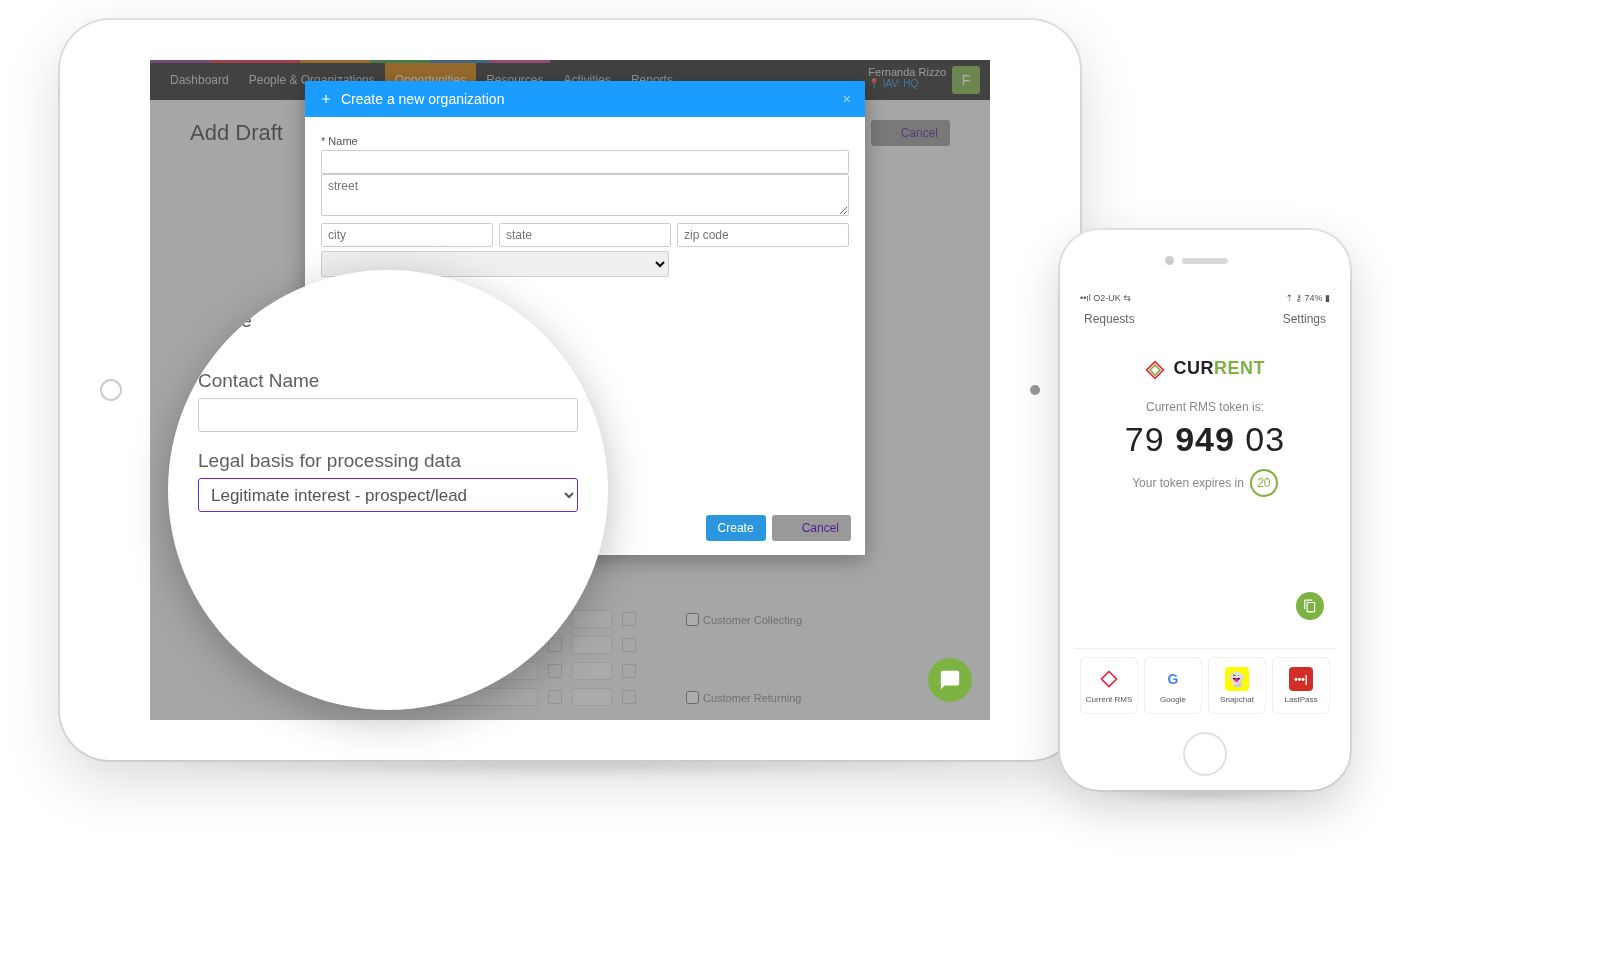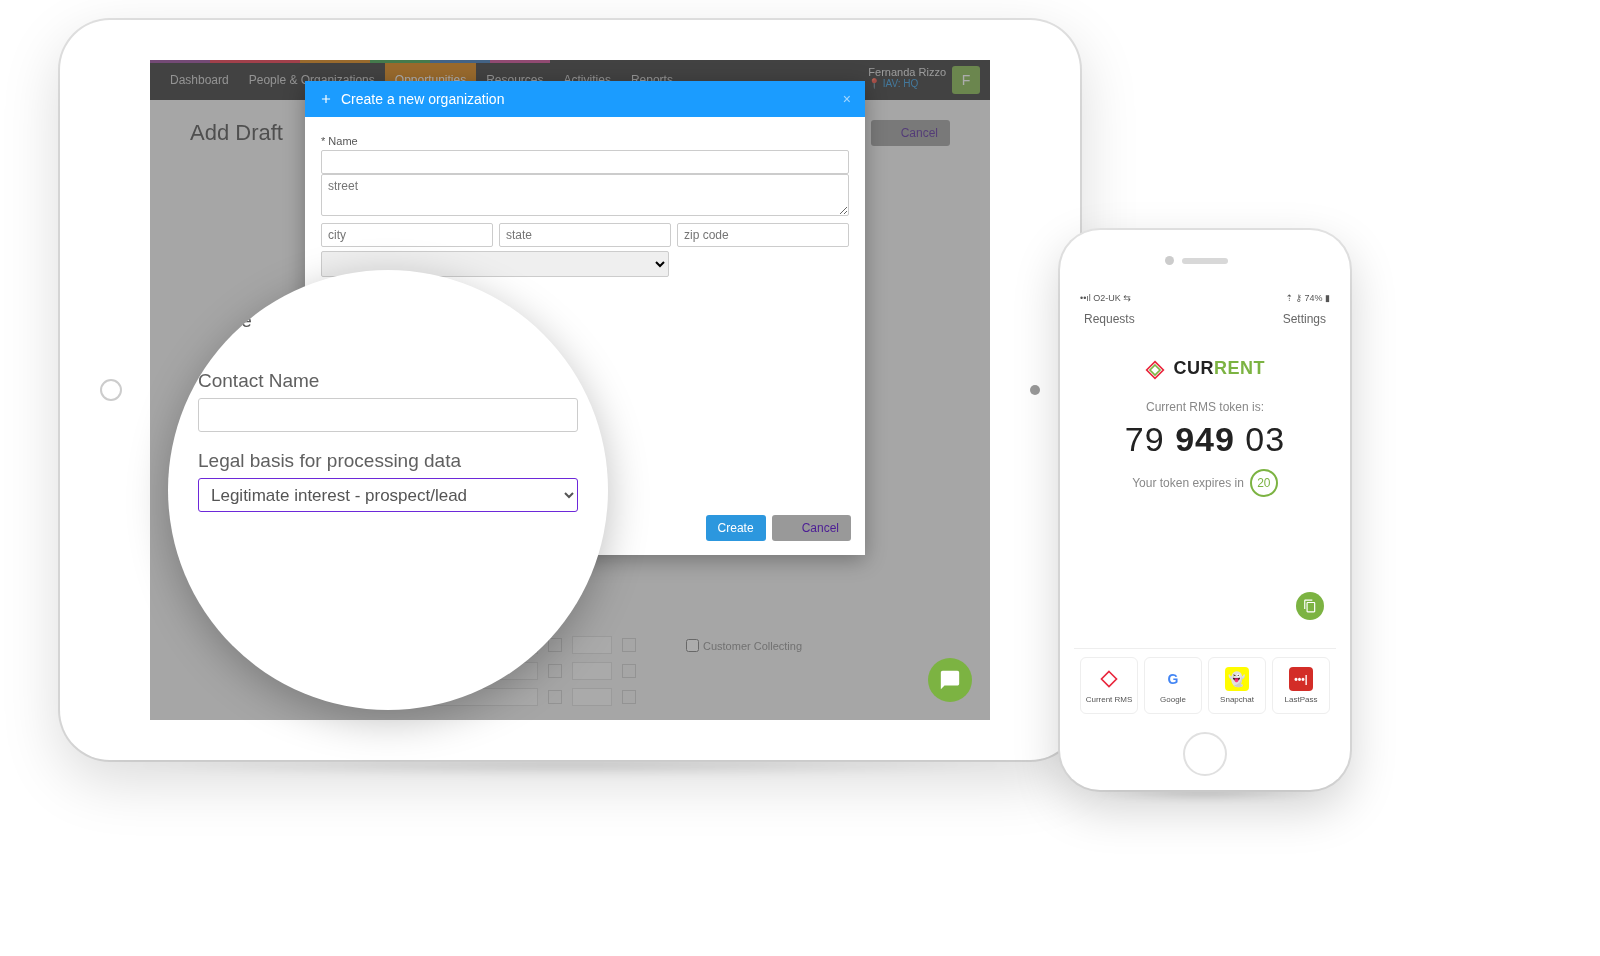--- a/index.html
+++ b/index.html
@@ -160,20 +160,32 @@
           <div class="sched-icon"></div>
         </div>
         <div class="sched-row">
           <div class="sched-label">Take Down</div>
           <div style="width:18px"></div>
           <div class="sched-input"></div>
             <div class="sched-icon"></div>
           <div class="sched-input" style="width:40px"></div>
           <div class="sched-icon"></div>
         </div>
+        <div class="sched-row">
+          <div class="sched-label">Pickup</div>
+          <div style="width:18px"></div>
+          <div class="sched-input"></div>
+            <div class="sched-icon"></div>
+          <div class="sched-input" style="width:40px"></div>
+          <div class="sched-icon"></div>
+          <div class="sched-check">
+              <input type="checkbox" style="">
+              <span>Customer Returning</span>
+            </div>
+        </div>
       </div>
     </div>
 
     <div class="ipad-overlay"></div>
 
     <div class="modal">
       <div class="modal-header">
         <svg width="14" height="14" viewBox="0 0 24 24" fill="#fff">
             <path d="M19 13h-6v6h-2v-6H5v-2h6V5h2v6h6v2z"></path>
           </svg>

